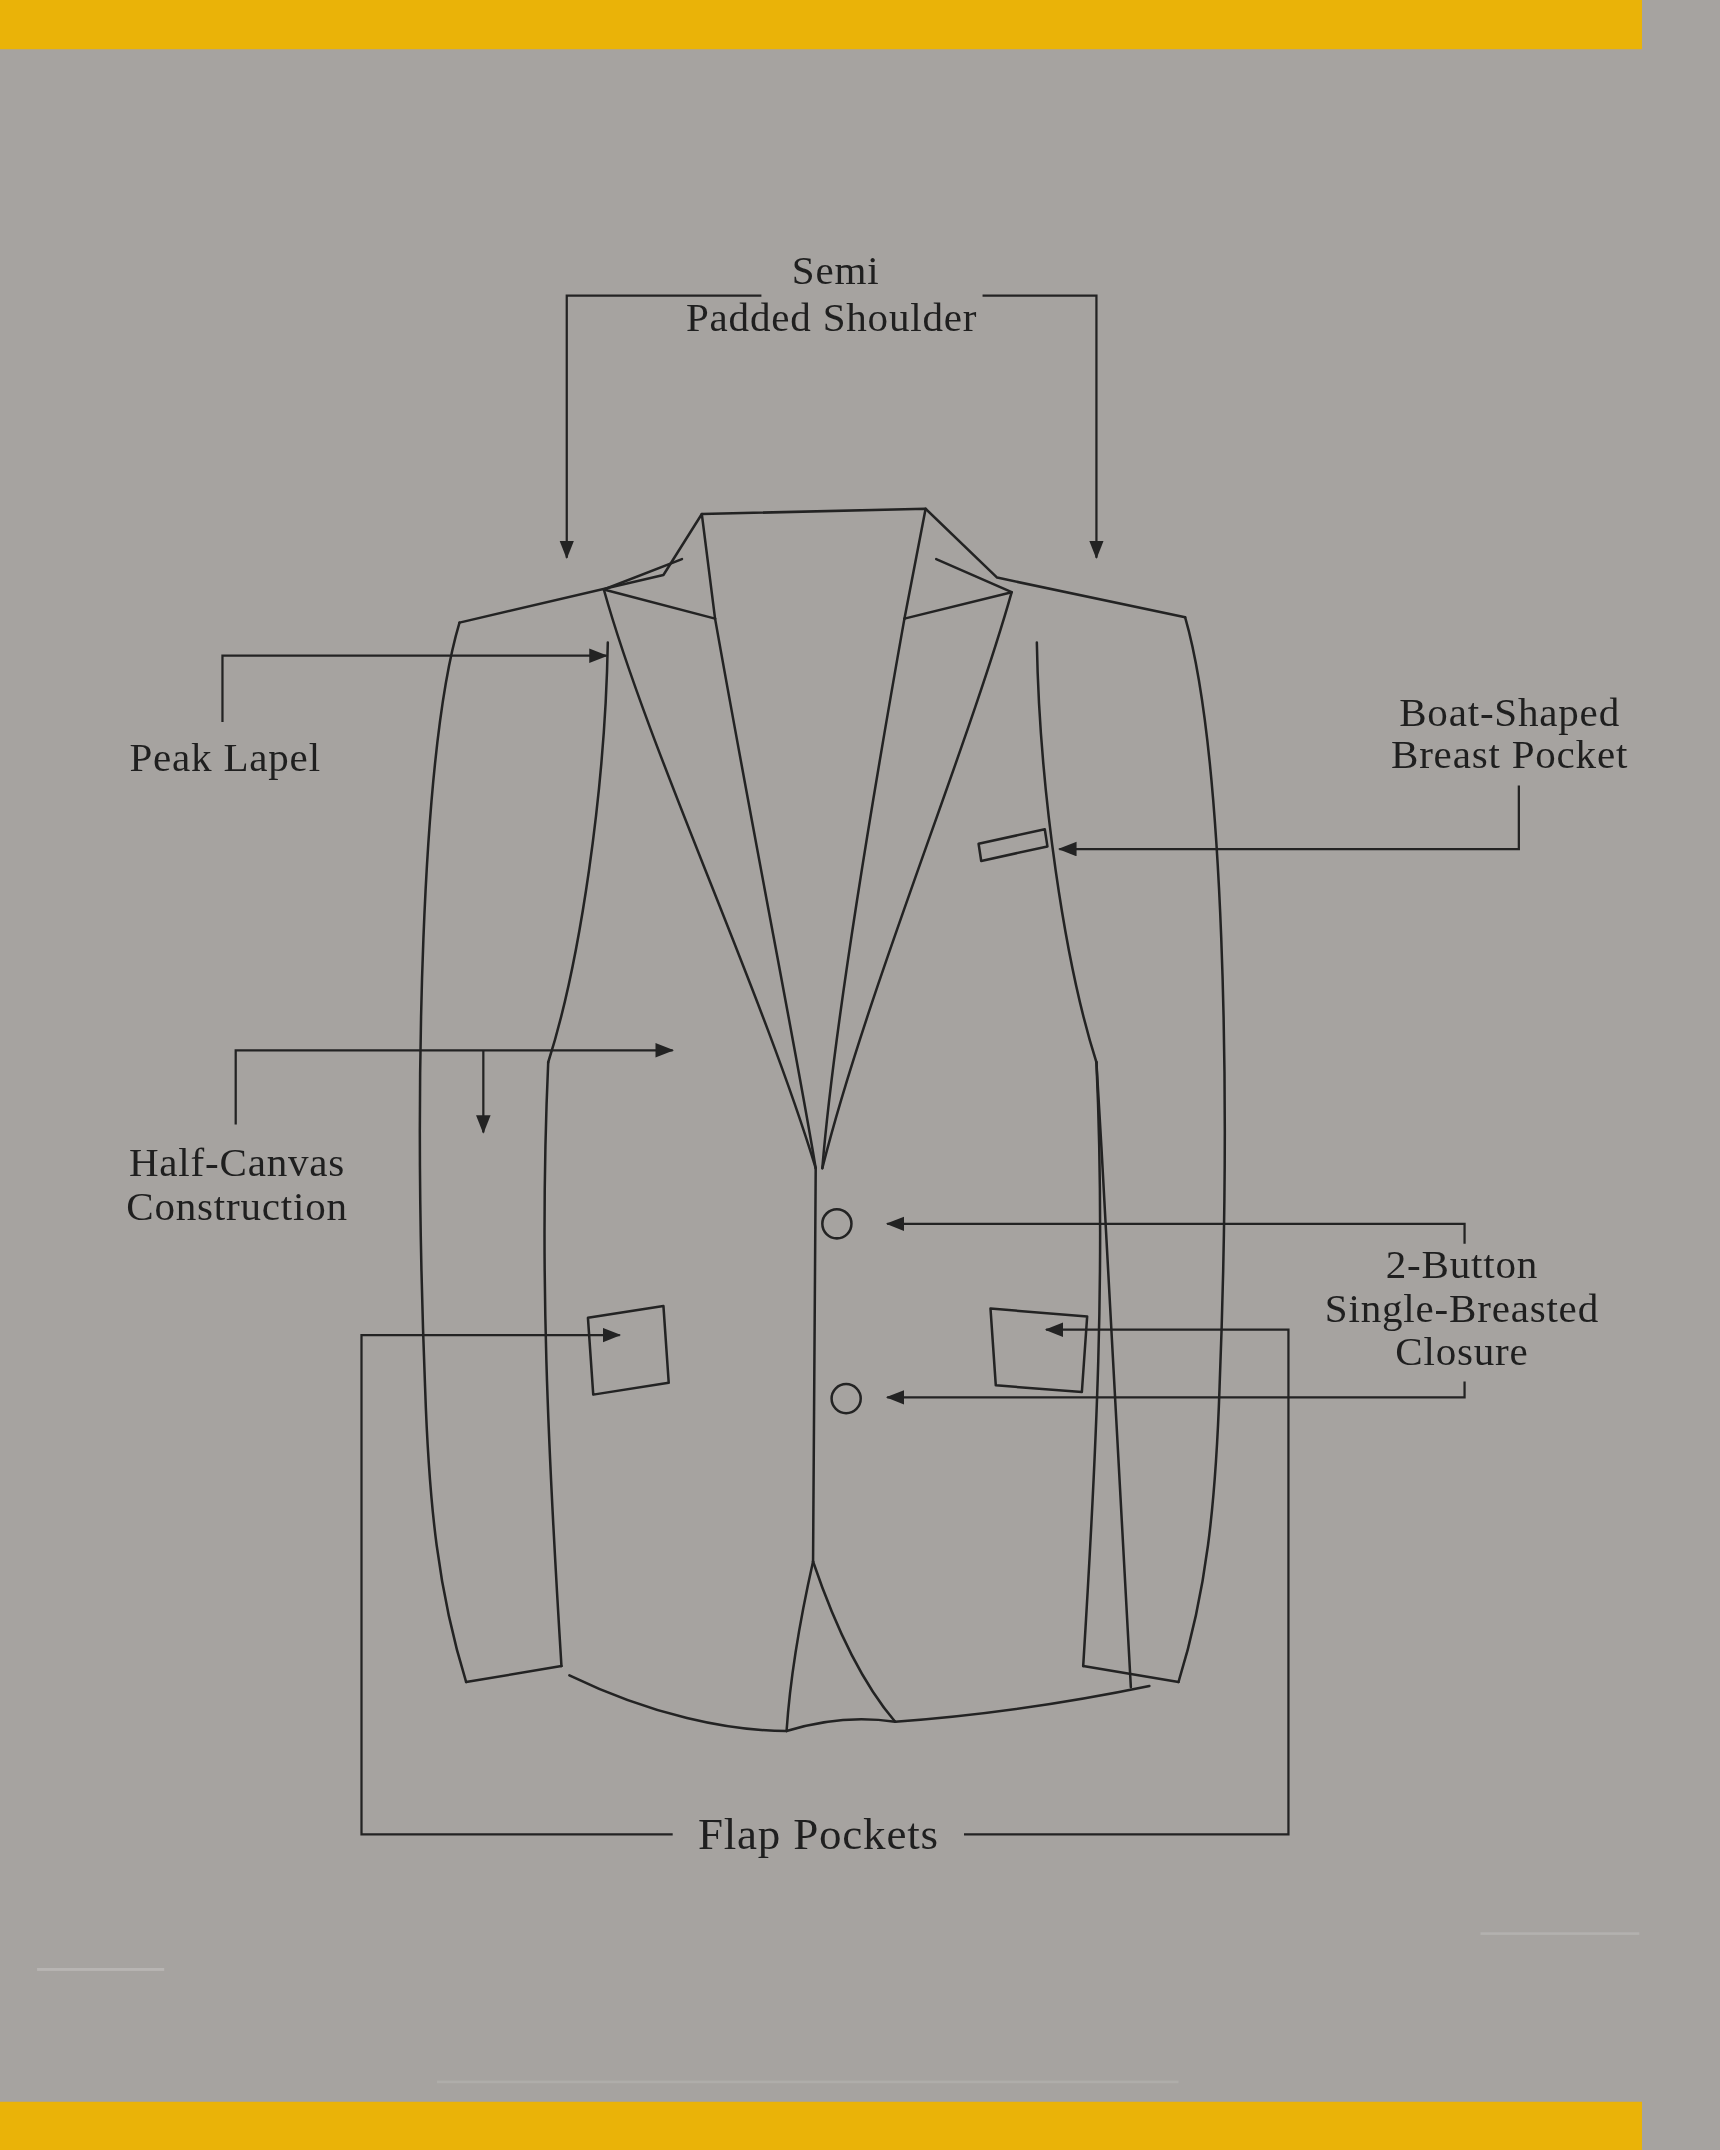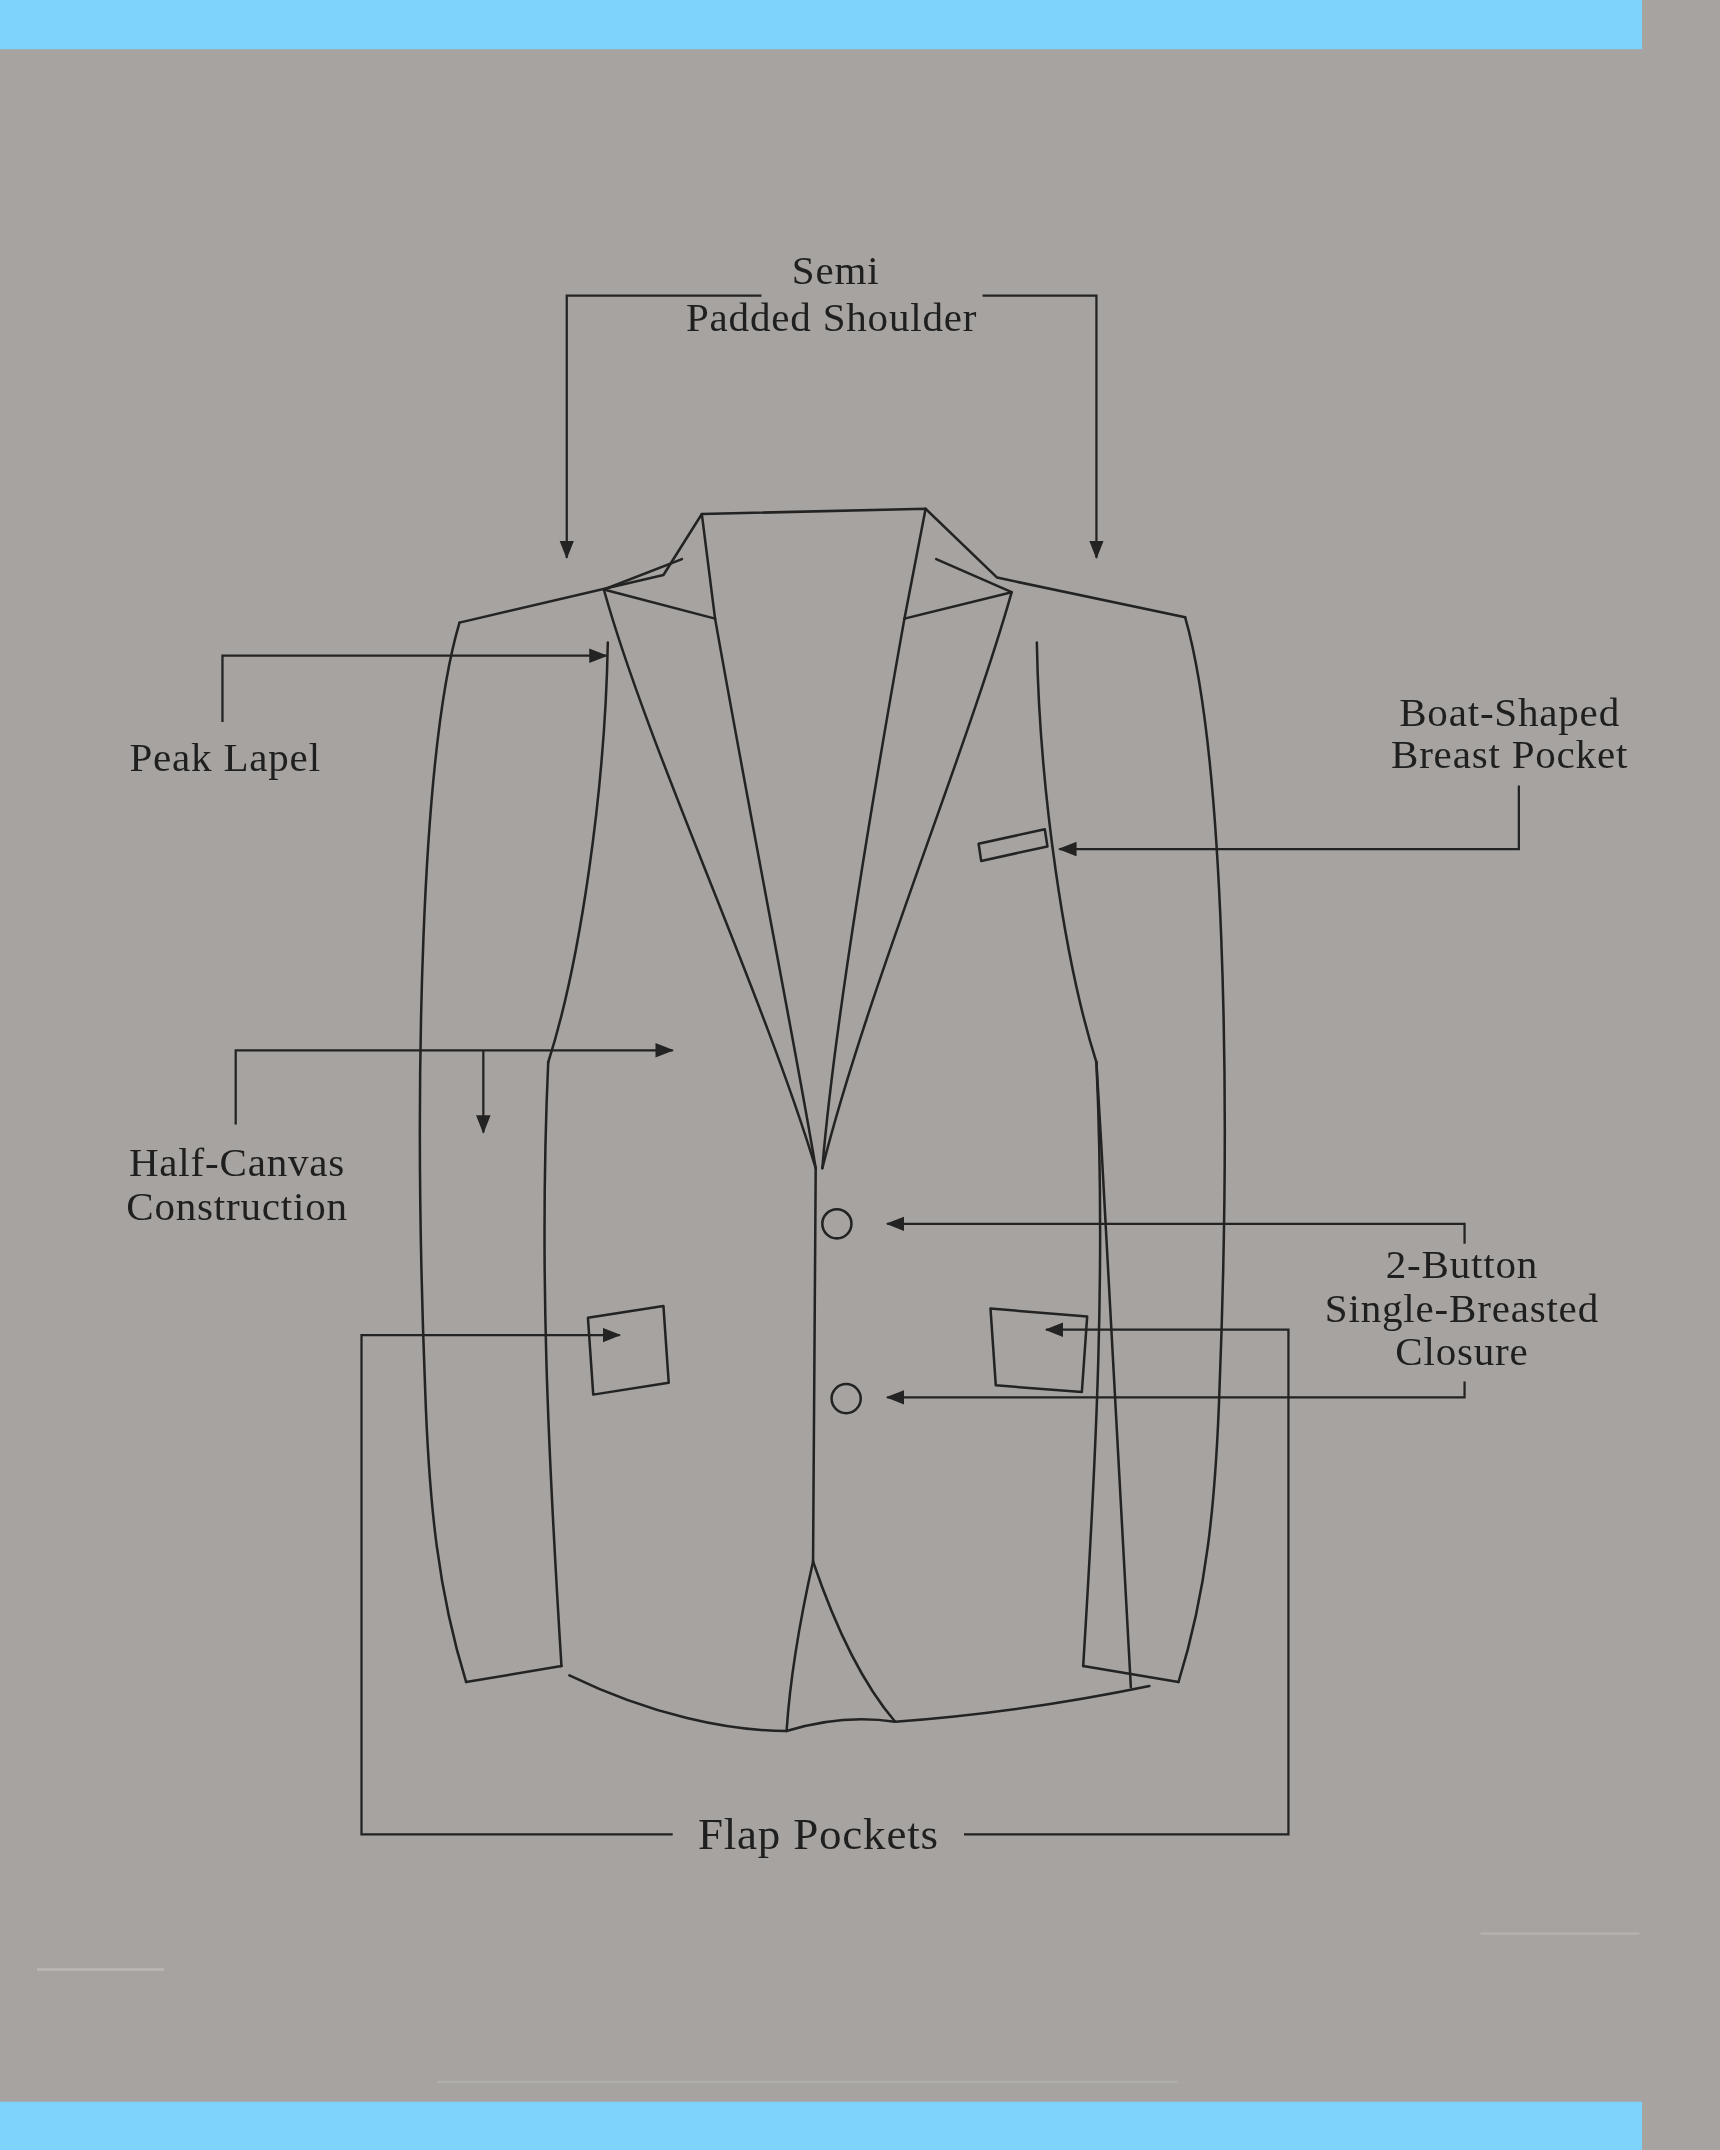--- a/index.html
+++ b/index.html
@@ -4,21 +4,21 @@
 <style>
   html, body { margin: 0; padding: 0; }
   body {
     background: #a6a3a0;
     font-family: "Liberation Serif", "DejaVu Serif", serif;
   }
   .stage {
     position: relative;
     width: 1642px;
     height: 2151px;
-    background: #7dd3fc;
+    background: #eab308;
     overflow: hidden;
   }
   .stage svg {
     position: absolute;
     inset: 0;
     width: 100%;
     height: 100%;
     display: block;
   }
   .jacket path, .jacket circle {

